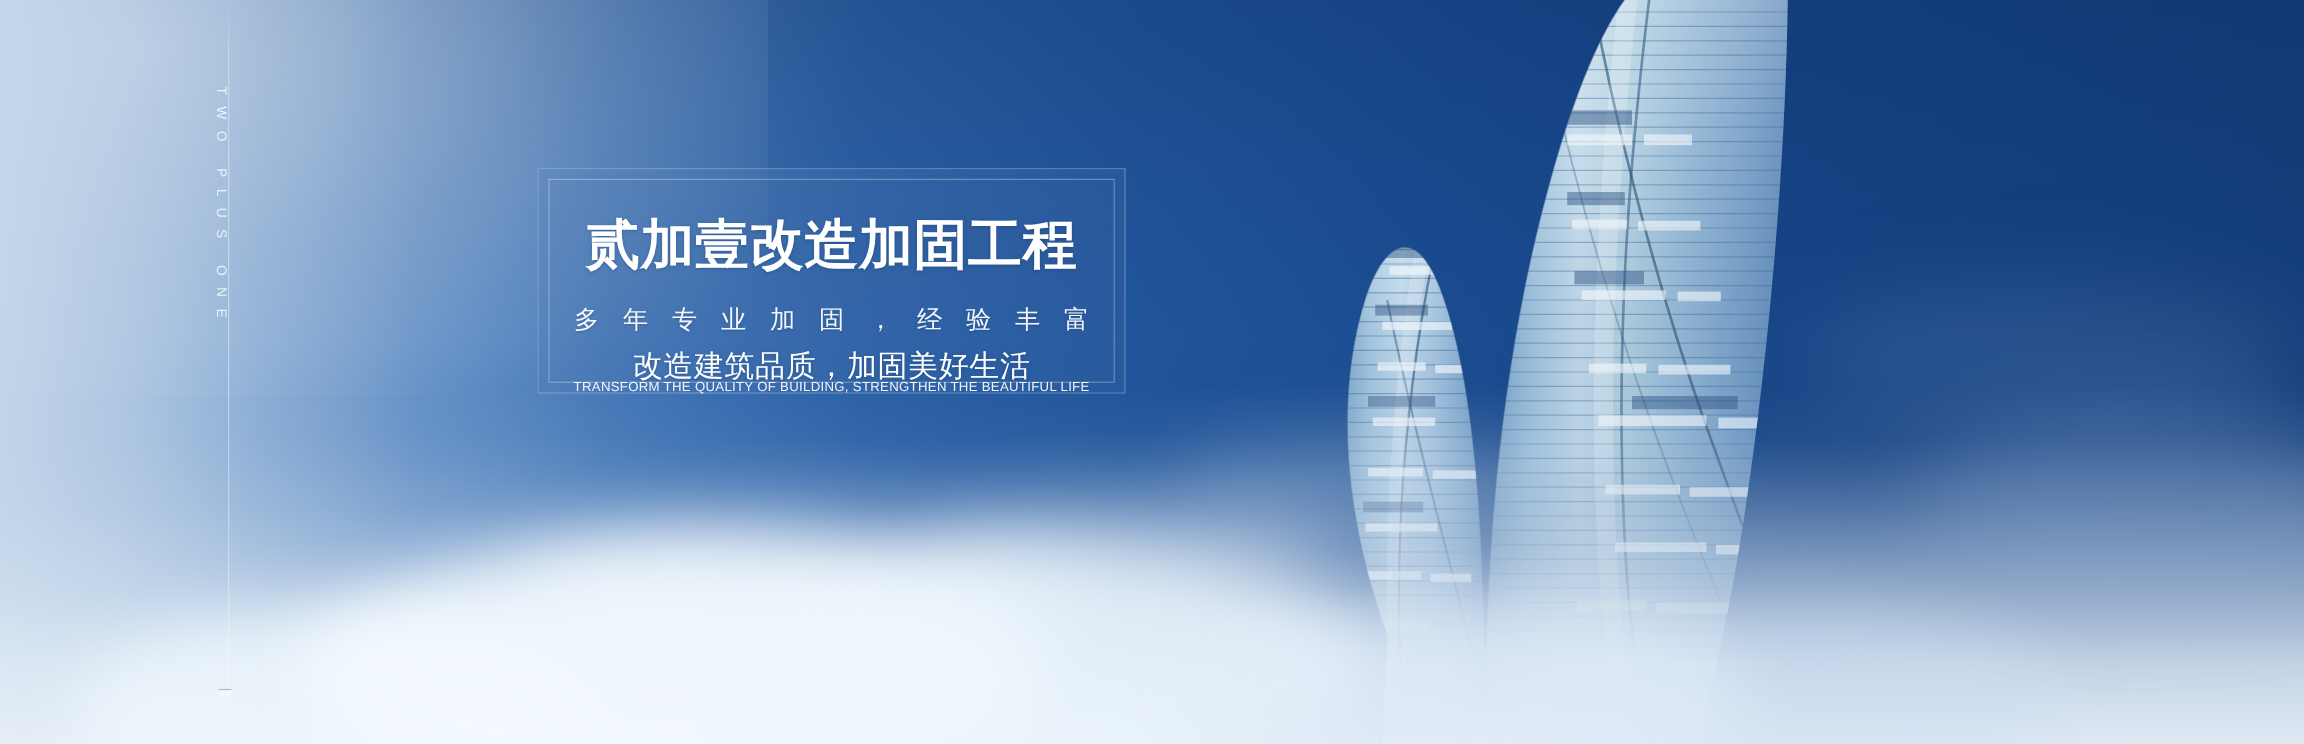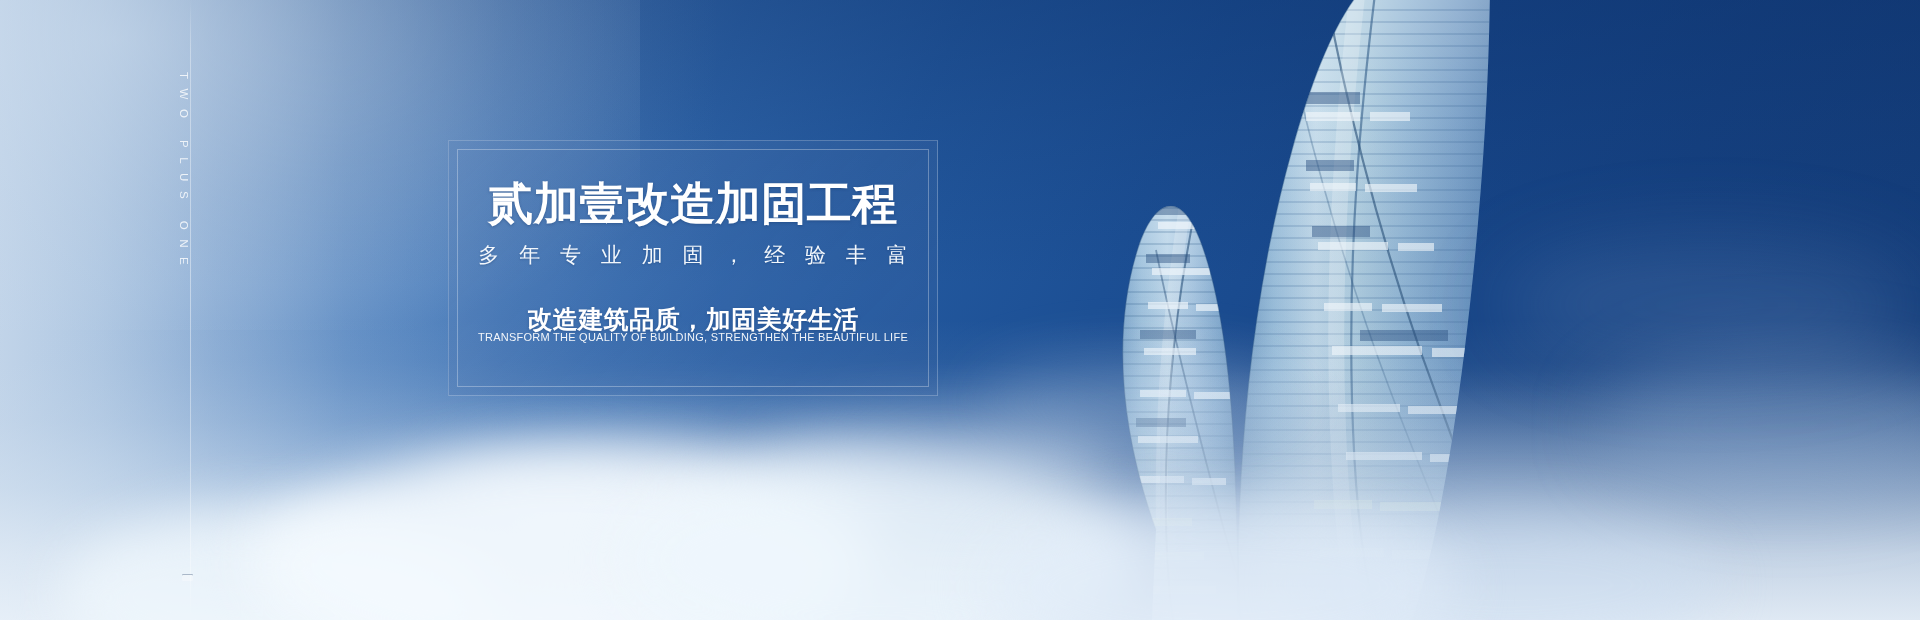--- a/index.html
+++ b/index.html
@@ -114,21 +114,21 @@
   }
   .vmark{
     position:absolute; left:182px; top:574px;
     width:11px; height:7px; border-radius:1px;
     background:rgba(255,255,255,0.30);
     box-shadow:inset 0 1px 0 rgba(40,70,110,0.35);
   }
 
   
   .panel{
-    position:absolute; left:448px; top:140px; width:490px; height:256px;
+    position:absolute; left:448px; top:140px; width:490px; height:188px;
     background:linear-gradient(135deg,
       rgba(92,132,186,0.34) 0%,
       rgba(70,112,172,0.30) 50%,
       rgba(58,100,162,0.26) 100%);
     border:1px solid rgba(255,255,255,0.22);
     box-shadow:0 0 0 0 rgba(0,0,0,0);
   }
   .panel-inner{
     position:absolute; left:8px; top:8px; right:8px; bottom:8px;
     border:1px solid rgba(255,255,255,0.30);
@@ -144,35 +144,35 @@
   .t-title{
     color:#ffffff;
     font-size:45px;
     font-weight:700;
     letter-spacing:0.5px;
     line-height:1;
     white-space:nowrap;
     text-shadow:0 1px 3px rgba(20,50,95,0.35);
   }
   .t-sub{
-    margin-top:18px;
+    margin-top:30px;
     color:#f2f7fc;
     font-size:21px;
     font-weight:400;
     letter-spacing:7px;
     line-height:1;
     white-space:nowrap;
     text-indent:7px;
     text-shadow:0 1px 2px rgba(20,50,95,0.30);
   }
   .t-slogan{
-    margin-top:42px;
+    margin-top:16px;
     color:#ffffff;
     font-size:25px;
-    font-weight:700;
+    font-weight:400;
     letter-spacing:0.5px;
     line-height:1;
     white-space:nowrap;
     text-shadow:0 1px 3px rgba(20,50,95,0.35);
   }
   .t-en{
     color:rgba(255,255,255,0.93);
     font-size:11px;
     font-weight:400;
     letter-spacing:0.25px;

